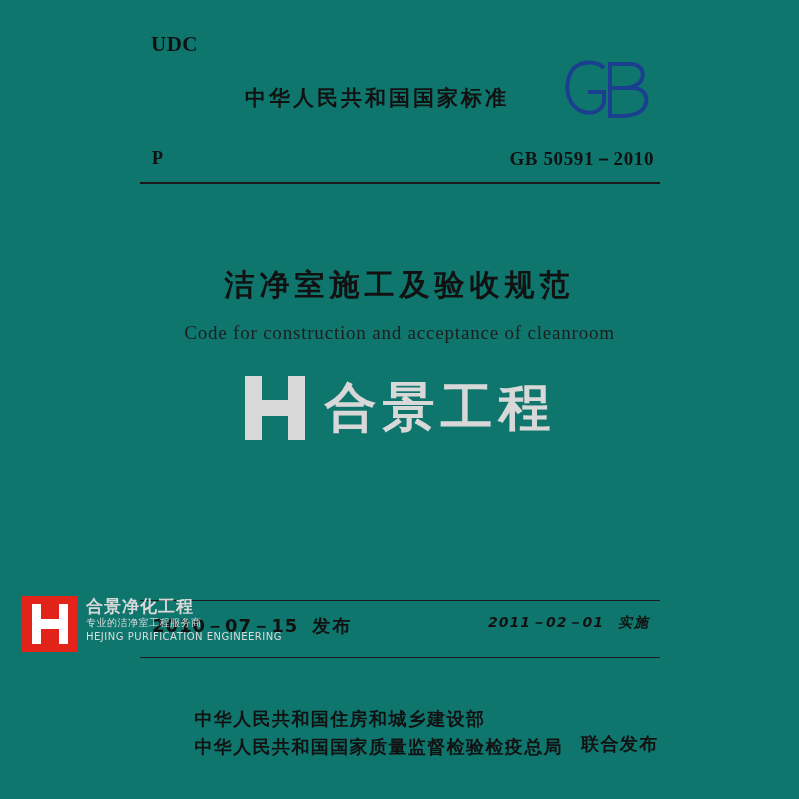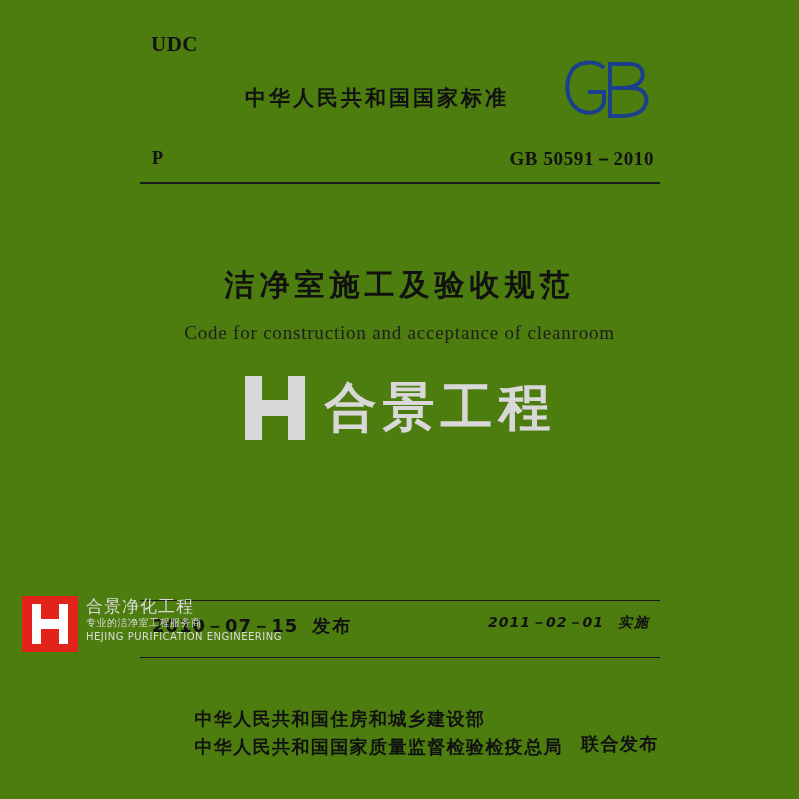--- a/index.html
+++ b/index.html
@@ -11,21 +11,21 @@
     height: 799px;
     background: #ffffff;
     font-family: "Liberation Serif", serif;
     color: #1a1a1a;
     overflow: hidden;
   }
   .page {
     position: relative;
     width: 799px;
     height: 799px;
-    background: #4d7c0f;
+    background: #0f766e;
     box-sizing: border-box;
   }
 
   
   .header {
     position: absolute;
     left: 140px;
     top: 26px;
     width: 520px;
     height: 155px;
@@ -217,21 +217,21 @@
   .wm-red-logo .r { right: 10px; top: 8px; width: 9px; height: 40px; }
   .wm-red-logo .m { left: 19px; top: 23px; width: 18px; height: 10px; }
   .wm-red-lines {
     position: absolute;
     left: 64px;
     top: 2px;
     width: 200px;
   }
   .wm-red-lines .line1 {
     font-family: "DejaVu Sans", sans-serif;
-    font-weight: normal;
+    font-weight: bold;
     font-size: 17px;
     letter-spacing: 1px;
     color: #d9d9d9;
     line-height: 20px;
   }
   .wm-red-lines .line2,
   .wm-red-lines .line3 {
     font-family: "DejaVu Sans", sans-serif;
     font-size: 10px;
     letter-spacing: 0.5px;

